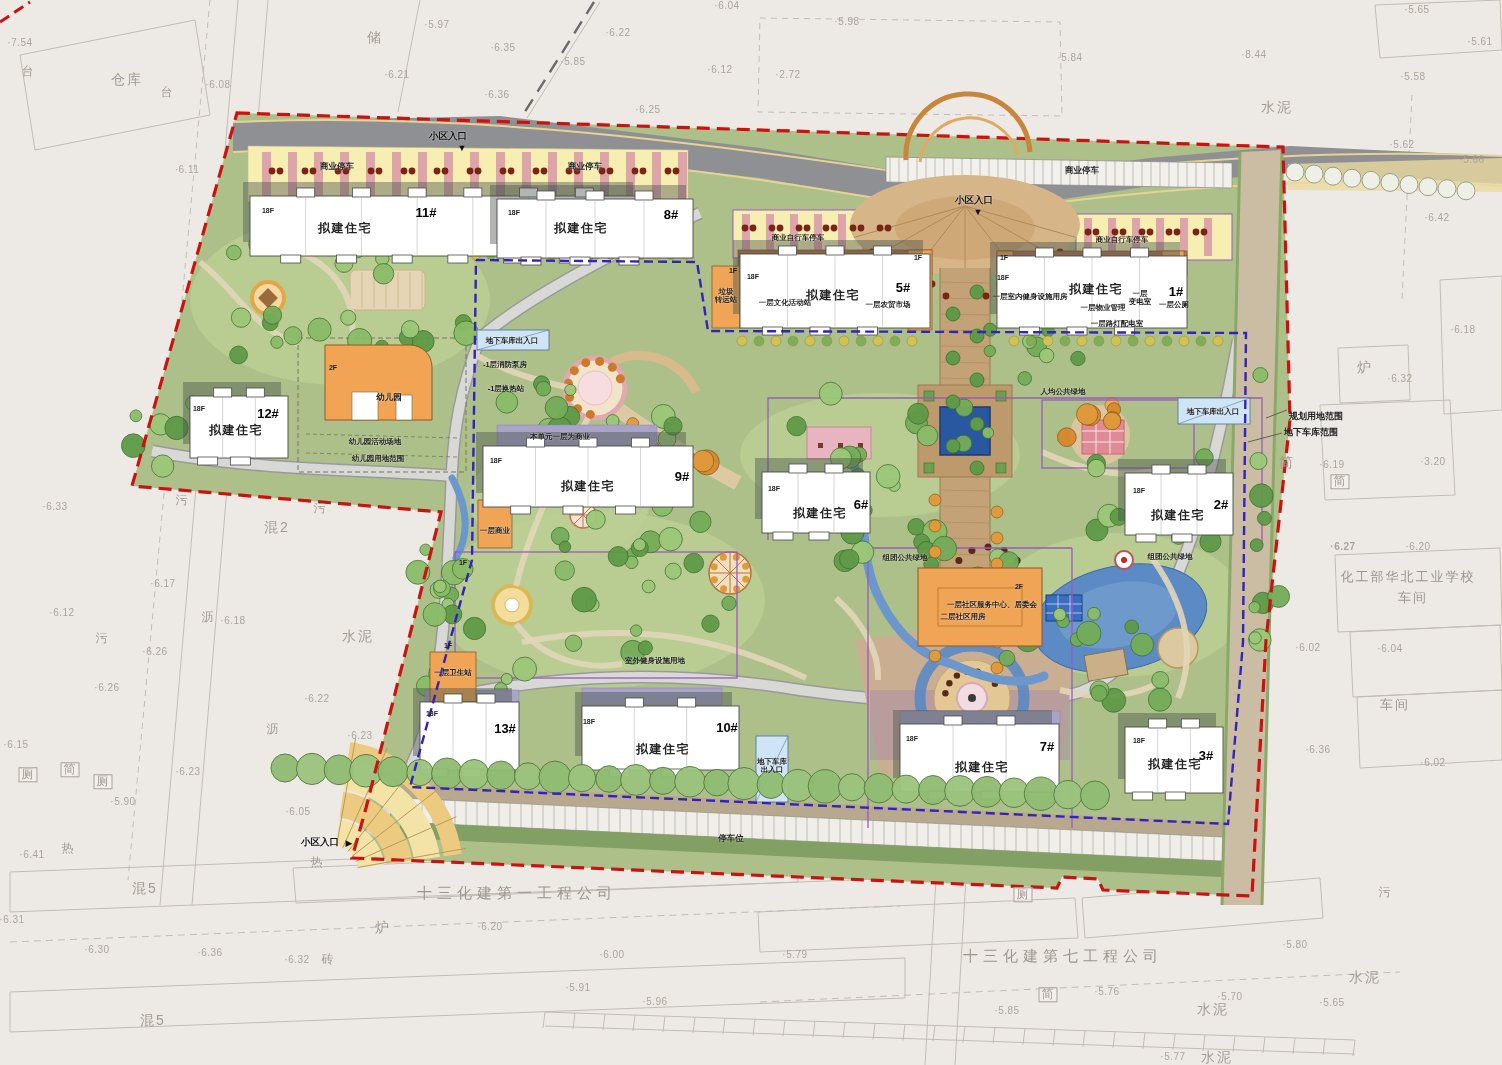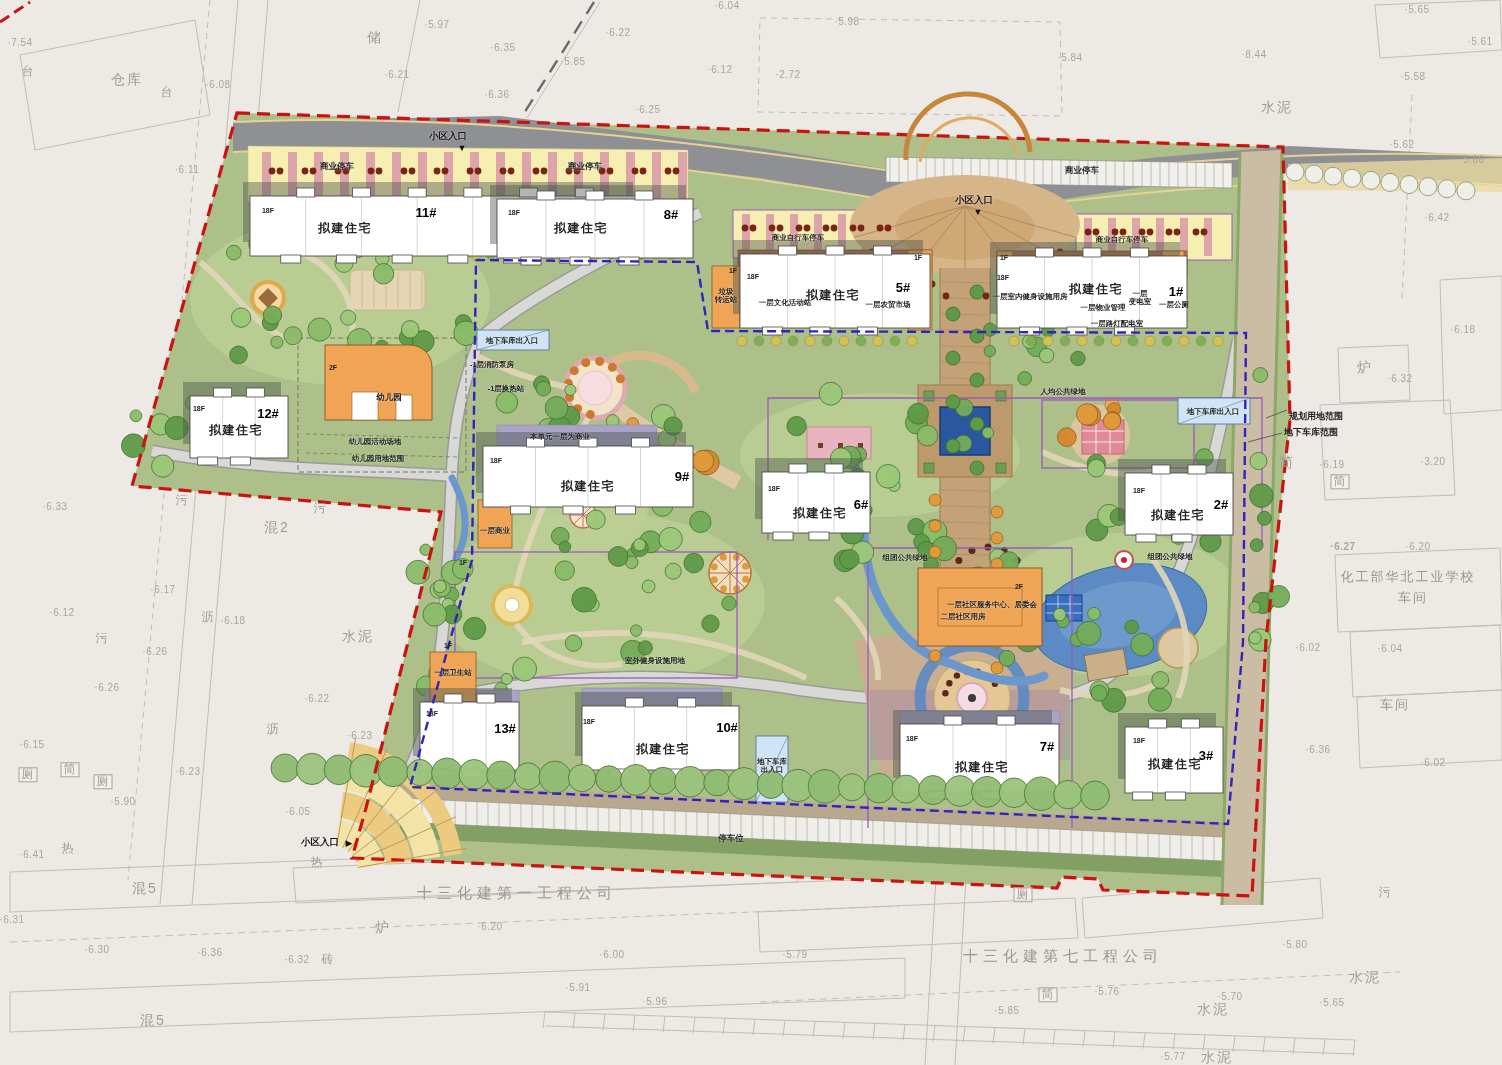--- a/index.html
+++ b/index.html
@@ -1098,21 +1098,21 @@
       <div class="lb p7" style="left: 512px; top: 341px;">
         <div>地下车库出入口</div>
       </div>
       <div class="lb p7" style="left: 1213px; top: 412px;">
         <div>地下车库出入口</div>
       </div>
       <div class="lb p7" style="left: 772px; top: 766px;">
         <div>地下车库</div>
         <div>出入口</div>
       </div>
-      <div class="lb p7" style="left: 492px; top: 365px;">
+      <div class="lb p7" style="left: 505px; top: 365px;">
         <div>-1层消防泵房</div>
       </div>
       <div class="lb p7" style="left: 506px; top: 389px;">
         <div>-1层换热站</div>
       </div>
       <div class="lb p7" style="left: 560px; top: 437px;">
         <div>本单元一层为商业</div>
       </div>
       <div class="lb p7" style="left: 1063px; top: 392px;">
         <div>人均公共绿地</div>
@@ -1341,39 +1341,39 @@
       </div>
       <div class="lb elev" style="left: 1433px; top: 763px;">
         <div>·6.02</div>
       </div>
       <div class="lb elev" style="left: 55px; top: 507px;">
         <div>·6.33</div>
       </div>
       <div class="lb elev" style="left: 62px; top: 613px;">
         <div>·6.12</div>
       </div>
-      <div class="lb elev" style="left: 163px; top: 584px; margin-top: 6px;">
+      <div class="lb elev" style="left: 163px; top: 584px;">
         <div>·6.17</div>
       </div>
       <div class="lb elev" style="left: 233px; top: 621px;">
         <div>·6.18</div>
       </div>
       <div class="lb elev" style="left: 155px; top: 652px;">
         <div>·6.26</div>
       </div>
       <div class="lb elev" style="left: 107px; top: 688px;">
         <div>·6.26</div>
       </div>
       <div class="lb elev" style="left: 317px; top: 699px;">
         <div>·6.22</div>
       </div>
       <div class="lb elev" style="left: 360px; top: 736px;">
         <div>·6.23</div>
       </div>
-      <div class="lb elev" style="left: 32px; top: 745px;">
+      <div class="lb elev" style="left: 16px; top: 745px;">
         <div>·6.15</div>
       </div>
       <div class="lb elev" style="left: 188px; top: 772px;">
         <div>·6.23</div>
       </div>
       <div class="lb elev" style="left: 123px; top: 802px;">
         <div>·5.90</div>
       </div>
       <div class="lb elev" style="left: 298px; top: 812px;">
         <div>·6.05</div>

